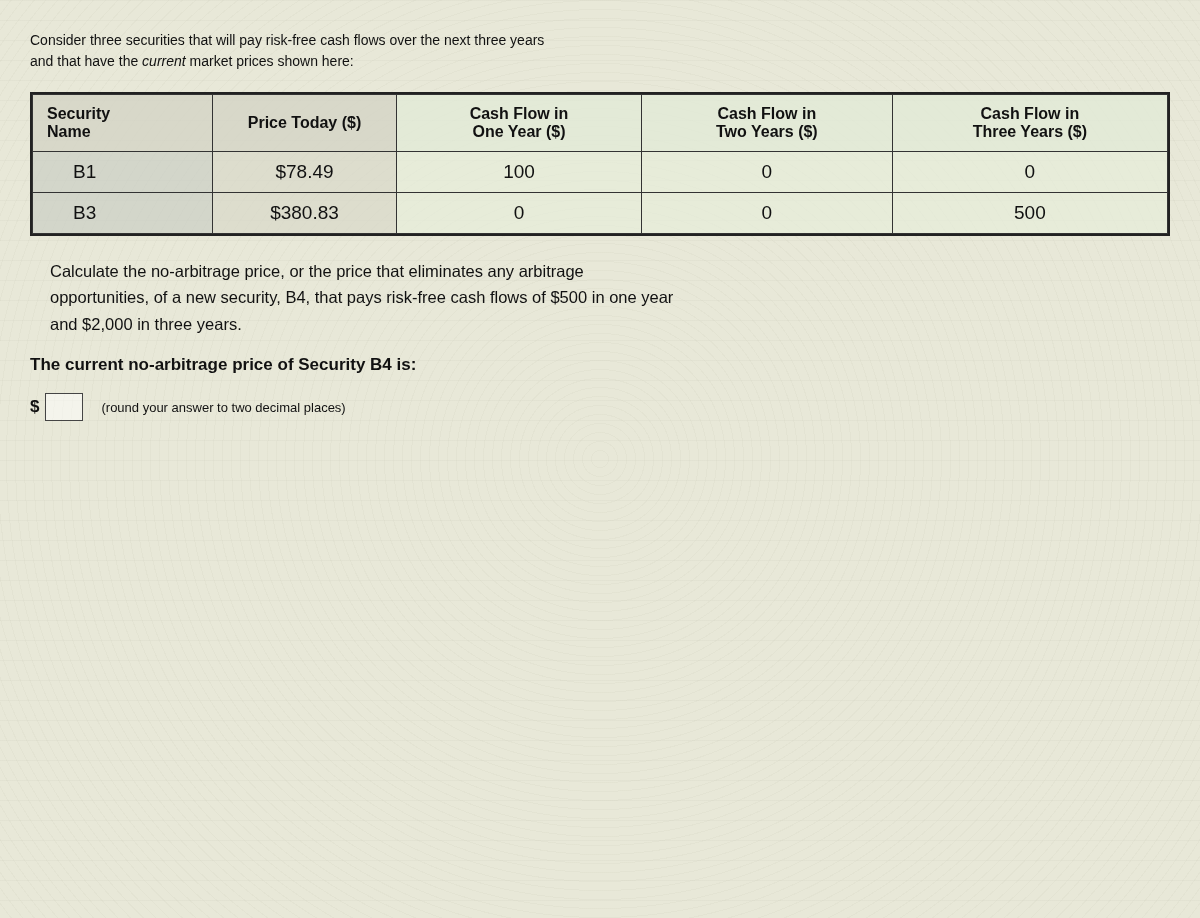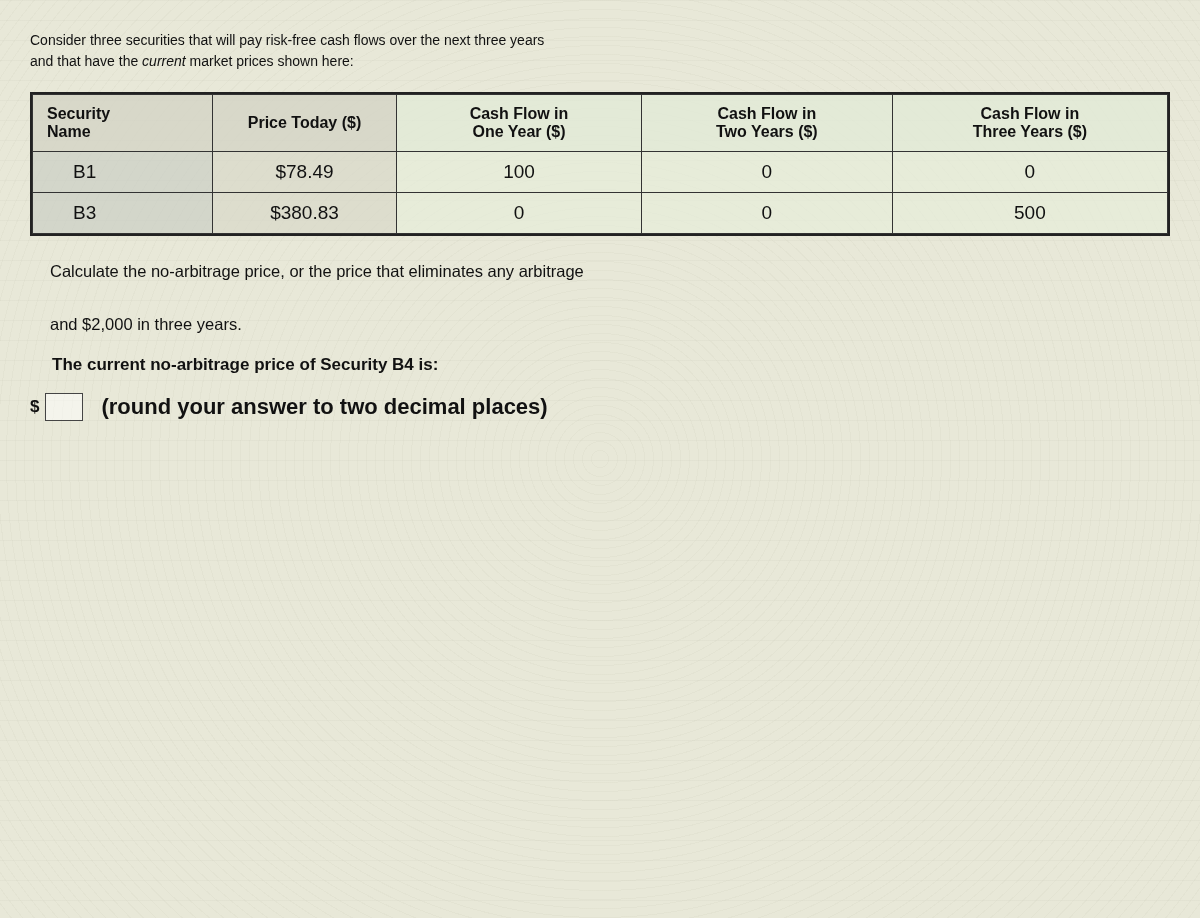--- a/index.html
+++ b/index.html
@@ -94,21 +94,20 @@
       font-size: 16.5px;
       line-height: 1.6;
       margin-bottom: 18px;
       margin-left: 20px;
     }
 
     .bold-line {
       font-weight: bold;
       font-size: 17px;
       margin-bottom: 18px;
-      margin-left: 22px;
     }
 
     .answer-row {
       display: flex;
       align-items: center;
       gap: 6px;
       font-weight: bold;
       font-size: 17px;
     }
 
@@ -119,22 +118,22 @@
 
     .answer-input {
       width: 38px;
       height: 28px;
       border: 1.5px solid #444;
       background-color: rgba(255,255,255,0.5);
       font-size: 15px;
     }
 
     .answer-label {
-      font-size: 22px;
-      font-weight: bold;
+      font-size: 13px;
+      font-weight: normal;
       padding-left: 12px;
     }
   </style>
 </head>
 <body>
 
 <p class="intro-text">
   <span>Consider three securities that will pay risk-free cash flows over the next three years</span><br>
   <span>and that have the </span><em>current</em><span> market prices shown here:</span>
 </p>
@@ -176,21 +175,21 @@
           <td class="flow-cell">0</td>
           <td class="flow-cell">0</td>
           <td class="flow-cell">500</td>
         </tr>
       </tbody>
   </table>
 </div>
 
 <p class="bottom-text">
   <span>Calculate the no-arbitrage price, or the price that eliminates any arbitrage</span><br>
-  <br>
+  <span>opportunities, of a new security, B4, that pays risk-free cash flows of $500 in one year</span><br>
   <span>and $2,000 in three years.</span>
 </p>
 
 <p class="bold-line">The current no-arbitrage price of Security B4 is:</p>
 
 <div class="answer-row">
   <span class="dollar-sign">$</span>
   <input class="answer-input" type="text" style="">
   <span class="answer-label">(round your answer to two decimal places)</span>
 </div>

